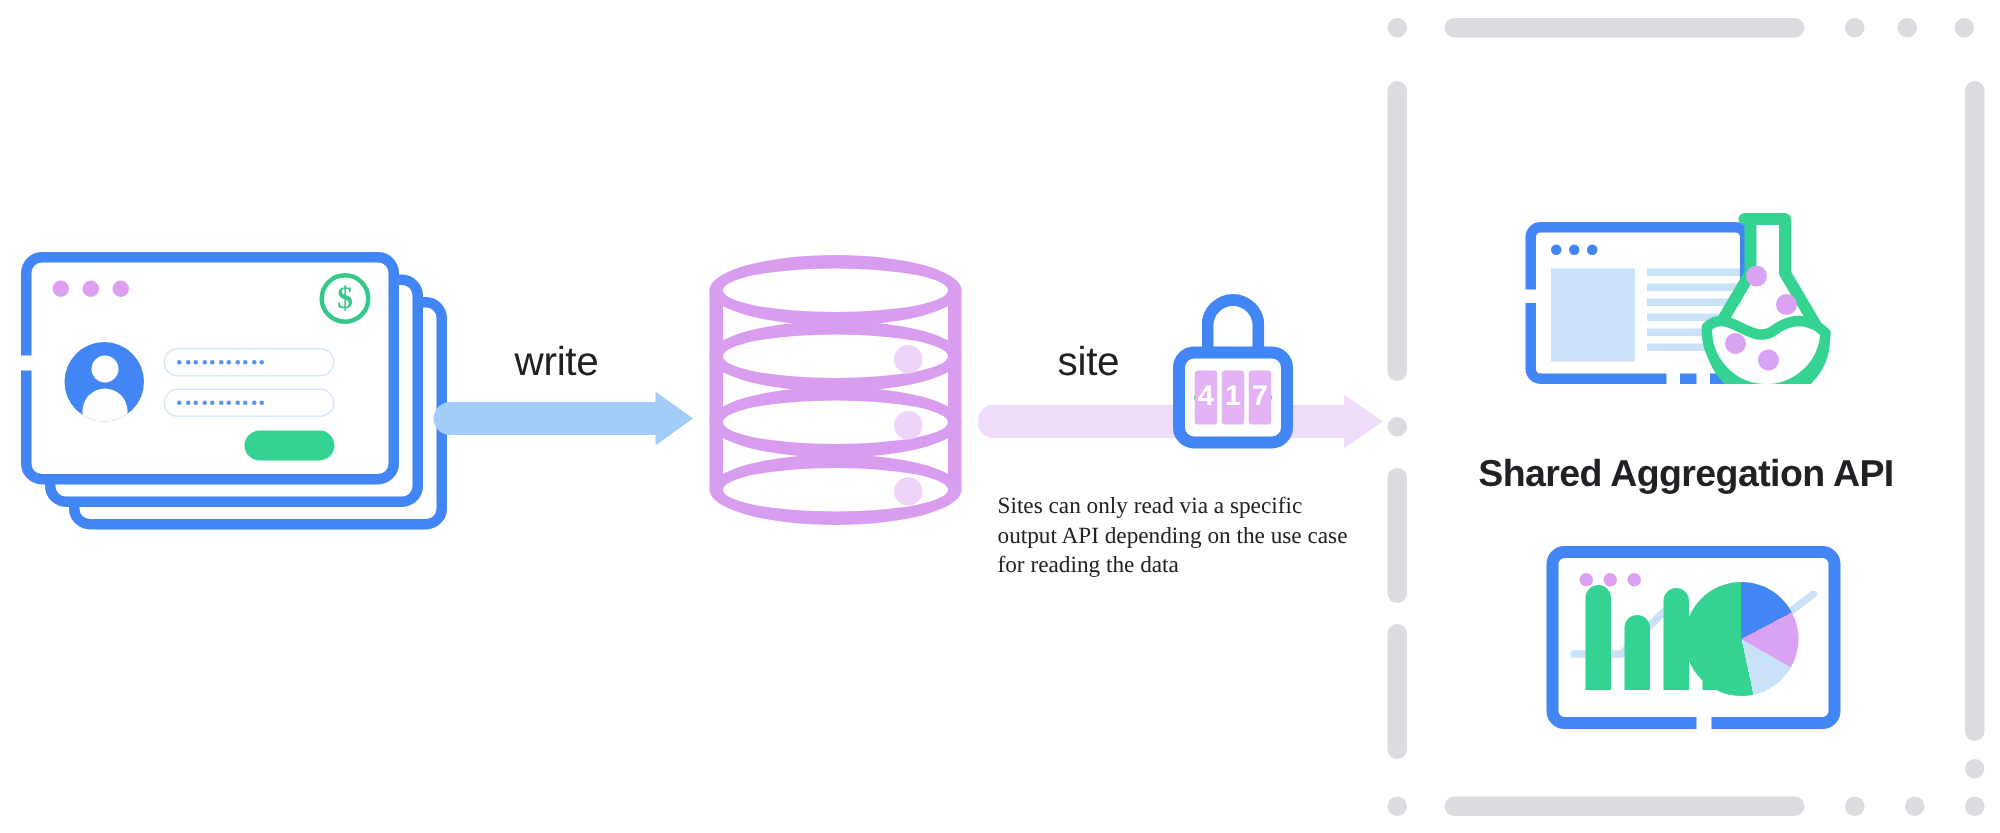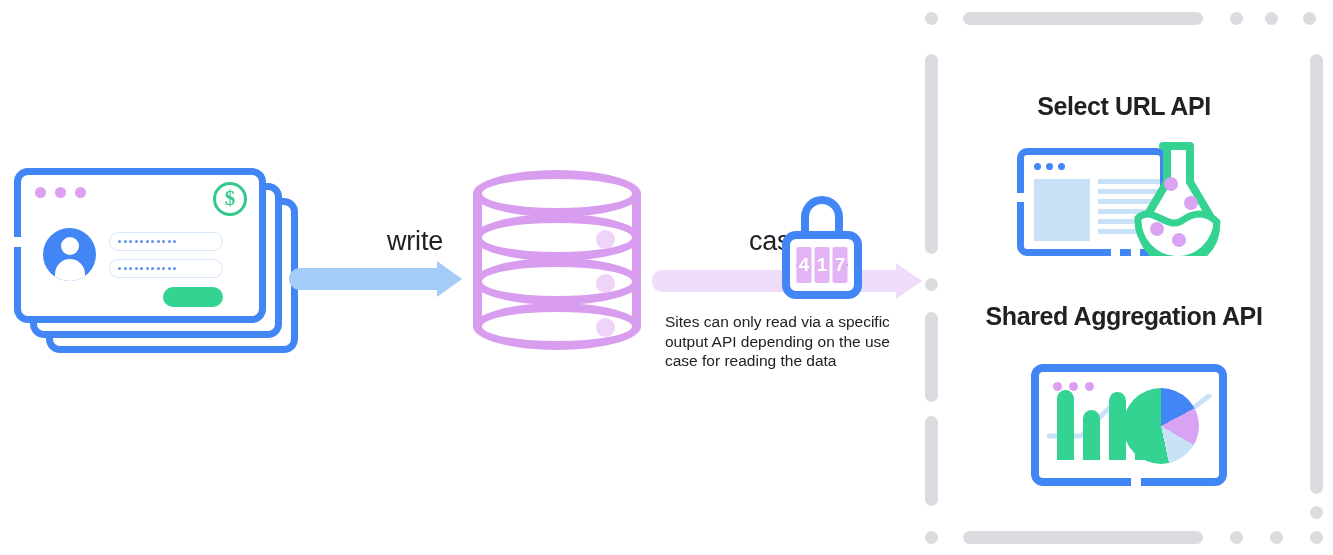--- a/index.html
+++ b/index.html
@@ -87,32 +87,31 @@
   }
   #write-arrow-shaft { left: 289px; top: 268px; width: 153px; background: #a4ccf8; border-radius: 11px 0 0 11px; }
   #write-arrow-head  { left: 437px; top: 261px; border-left: 25px solid #a4ccf8; }
   #read-arrow-shaft  { left: 652px; top: 270px; width: 250px; background: #eedcfa; border-radius: 10px 0 0 10px; }
   #read-arrow-head   { left: 896px; top: 263px; border-left: 26px solid #eedcfa; }
 
   .edge-label {
     position: absolute;
     font-size: 27px; color: #202124; font-weight: 400;
     letter-spacing: -0.2px;
-    margin-left: 44px;
   }
   #write-label { left: 343px; top: 226px; }
   #read-label  { left: 705px; top: 226px; }
 
   .caption {
     position: absolute;
     font-size: 15.5px; line-height: 19.5px;
     color: #202124; font-weight: 400;
   }
   #write-caption { left: 292px; top: 311px; width: 175px; }
-  #read-caption  { left: 665px; top: 312px; width: 240px; }
+  #read-caption  { left: 665px; top: 328px; width: 240px; font-family: Liberation Serif, serif; }
 
   
   #storage-title {
     position: absolute; left: 460px; top: 128px;
     font-size: 25px; font-weight: 700; color: #202124; letter-spacing: -0.3px;
   }
   #cylinder { position: absolute; left: 473px; top: 170px; width: 168px; height: 180px; }
   .cyl-ring {
     position: absolute; left: 0; width: 168px; height: 47px;
     border: 9px solid #d99df0; border-radius: 50%;
@@ -276,21 +275,21 @@
     <div class="cyl-side r"></div>
     <div class="cyl-ring" style="top:0px;"></div>
     <div class="cyl-ring" style="top:44px;"></div>
     <div class="cyl-ring" style="top:88px;"></div>
     <div class="cyl-ring" style="top:133px;"></div>
     <div class="cyl-dot" style="top:60px;"></div>
     <div class="cyl-dot" style="top:104px;"></div>
     <div class="cyl-dot" style="top:148px;"></div>
   </div>
 
-  <div id="read-label" class="edge-label">case</div>
+  <div id="read-label" class="edge-label">site</div>
   <div id="read-arrow-shaft" class="arrow-shaft"></div>
   <div id="read-arrow-head" class="arrow-head"></div>
   <div id="read-caption" class="caption">Sites can only read via a specific output API depending on the use case for reading the data</div>
 
   <div id="lock">
     <div class="lock-shackle"></div>
     <div class="lock-body">
       <div class="lock-tick l"></div>
       <div class="lock-tick r"></div>
       <div class="lock-dials">
@@ -316,21 +315,20 @@
     <div class="dot" style="left:0px;   top:519px;"></div>
 
     <div class="dash v" style="left:385px; top:42px;  height:440px;"></div>
     <div class="dot" style="left:385px; top:494px;"></div>
 
     <div class="dash h" style="left:38px;  top:519px; width:240px;"></div>
     <div class="dot" style="left:305px; top:519px;"></div>
     <div class="dot" style="left:345px; top:519px;"></div>
     <div class="dot" style="left:385px; top:519px;"></div>
 
-    <div id="select-url-title" class="api-title">Select URL API</div>
     <div id="select-url-art">
       <div class="win" id="surl-win">
         <div class="win-notch-left"></div>
         <div class="win-notch-bottom"></div>
         <div class="win-notch-bottom2"></div>
         <div class="surl-dots">
             <i></i>
             <i></i>
             <i></i>
           </div>

